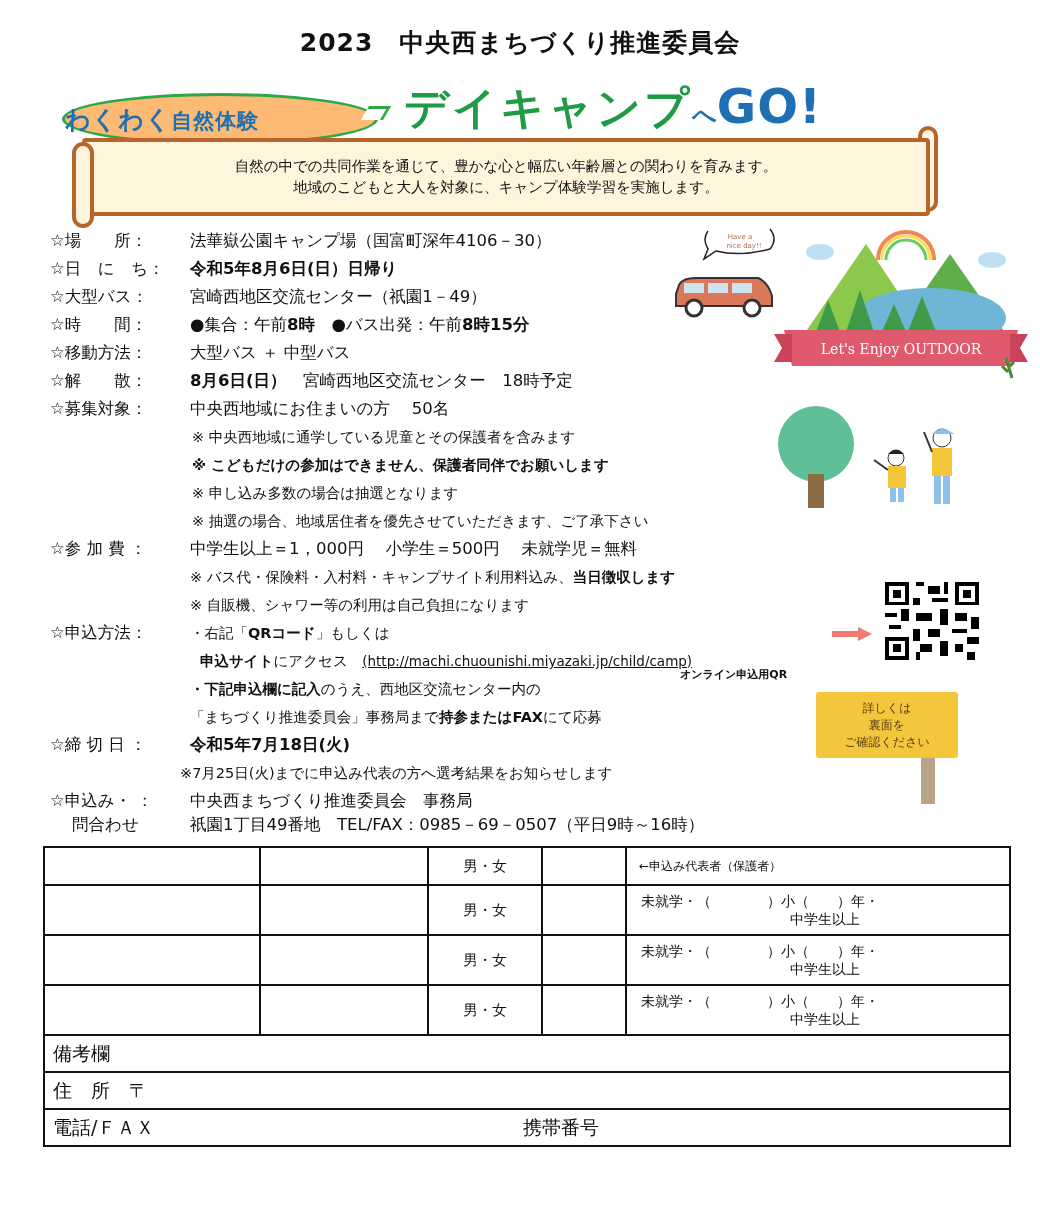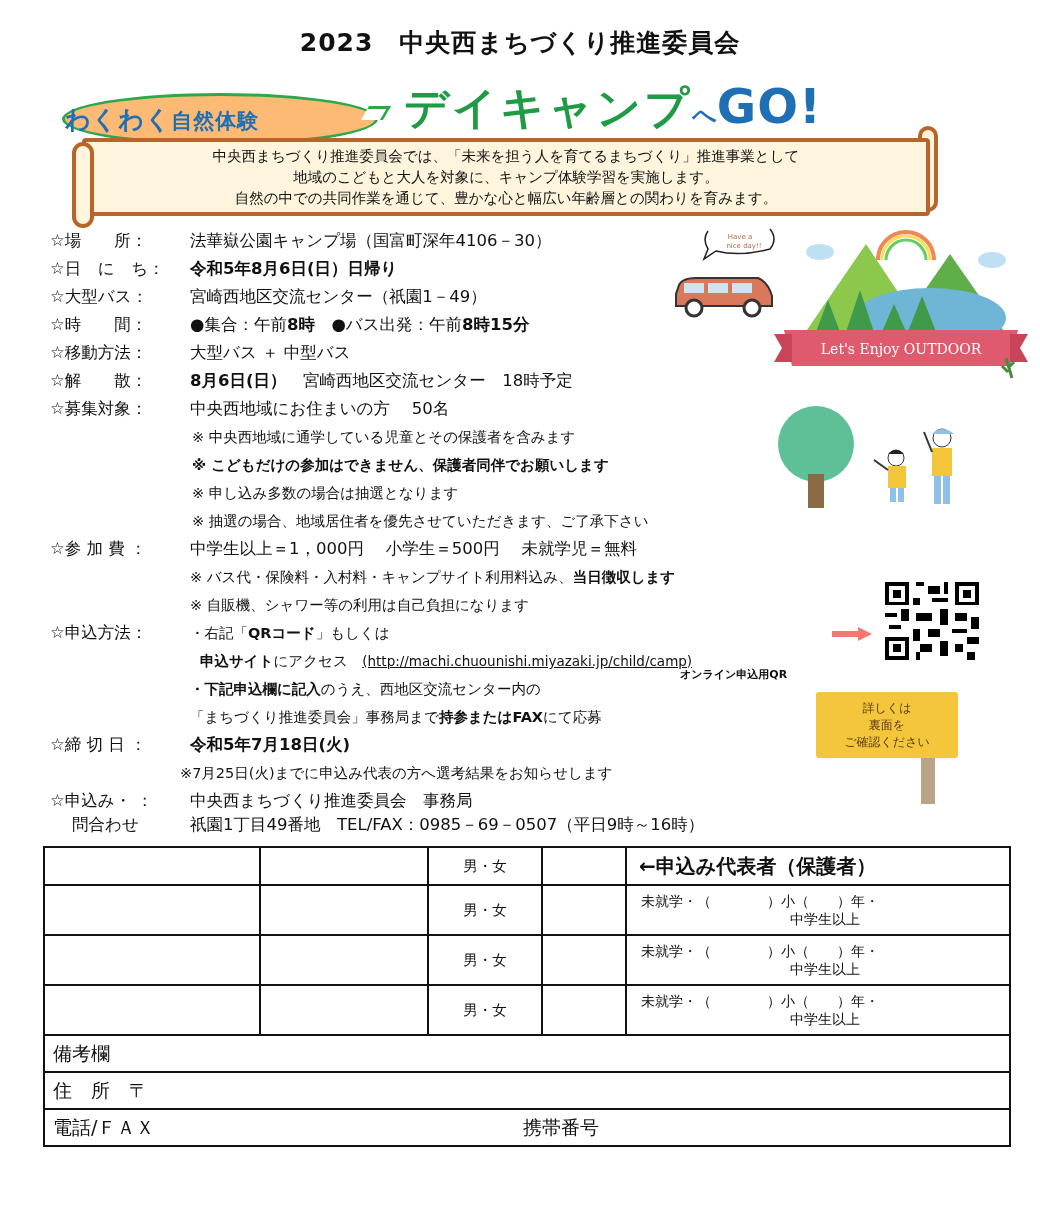--- a/index.html
+++ b/index.html
@@ -39,42 +39,41 @@
   .deco { position: absolute; }
 
   
   .form { position: absolute; left: 43px; top: 846px; width: 968px; border-collapse: collapse; font-size: 14.5px; }
   .form td, .form th { border: 2px solid #111; text-align: center; vertical-align: middle; }
   .form th { height: 36px; font-size: 16px; }
   .form .r1 td { height: 38px; }
   .form .rn td { height: 50px; }
   .form .kubun { text-align: left; padding-left: 14px; font-size: 14px; line-height: 18px; }
   .form .kubun .l2 { display: block; text-align: center; }
-  .form .rep { text-align: left; padding-left: 12px; font-weight: bold; font-size: 20px; }
+  .form .rep { text-align: left; padding-left: 12px; font-weight: normal; font-size: 12px; }
   .form .wide td { height: 37px; text-align: left; padding-left: 8px; font-size: 19px; }
 </style>
 </head>
 <body>
 
 <div class="page-title">2023　中央西まちづくり推進委員会</div>
 
 <div class="bubble">
   <span class="bubble-tail"></span>
   <span class="bubble-text"><span>わくわく</span><span class="small">自然体験</span></span>
 </div>
 
 <div class="hero">
   <span class="green">デイキャンプ</span><span class="he">へ</span><span class="go">GO!</span>
 </div>
 
 <div class="scroll-curl-r"></div>
 <div class="scroll">
-  <p>中央西まちづくり推進委員会では、「未来を担う人を育てるまちづくり」推進事業として</p>
+  <p>自然の中での共同作業を通じて、豊かな心と幅広い年齢層との関わりを育みます。</p>
   <p>地域のこどもと大人を対象に、キャンプ体験学習を実施します。</p>
-  <p>自然の中での共同作業を通じて、豊かな心と幅広い年齢層との関わりを育みます。</p>
 </div>
 <div class="scroll-curl-l"></div>
 
 <svg class="deco" style="left:700px;top:225px" width="80" height="40" viewBox="0 0 80 40">
   <path d="M8 6 Q2 14 8 24 L4 34 L16 26 Q40 32 70 24 Q78 14 70 4" fill="none" stroke="#222" stroke-width="1.5"></path>
   <text x="40" y="14" font-size="7" fill="#b36a4a" text-anchor="middle" font-family="DejaVu Sans, sans-serif">Have a</text>
   <text x="44" y="23" font-size="7" fill="#b36a4a" text-anchor="middle" font-family="DejaVu Sans, sans-serif">nice day!!</text>
 </svg>
 <svg class="deco" style="left:672px;top:274px" width="104" height="44" viewBox="0 0 104 44">
   <path d="M6 14 Q8 4 24 4 L86 4 Q96 8 100 22 L100 32 L4 32 L4 20 Z" fill="#d9785a" stroke="#333" stroke-width="2"></path>

